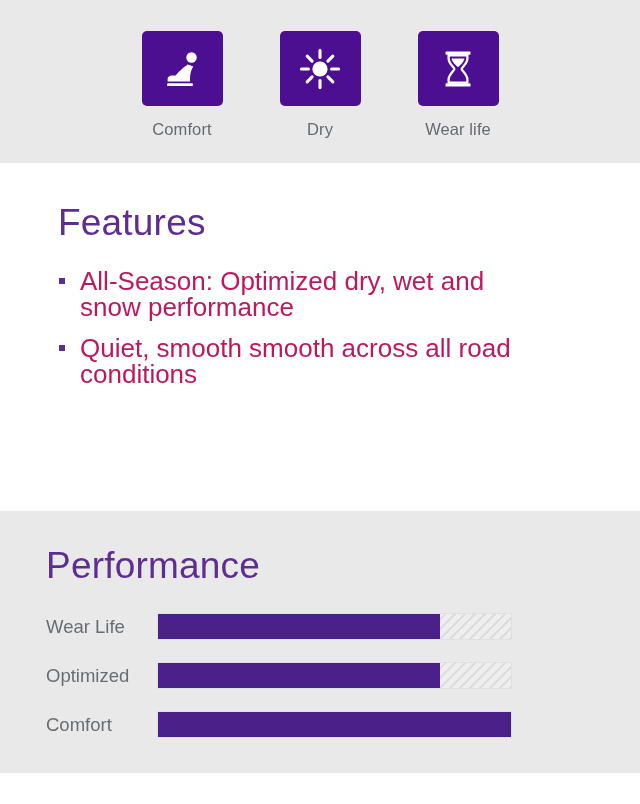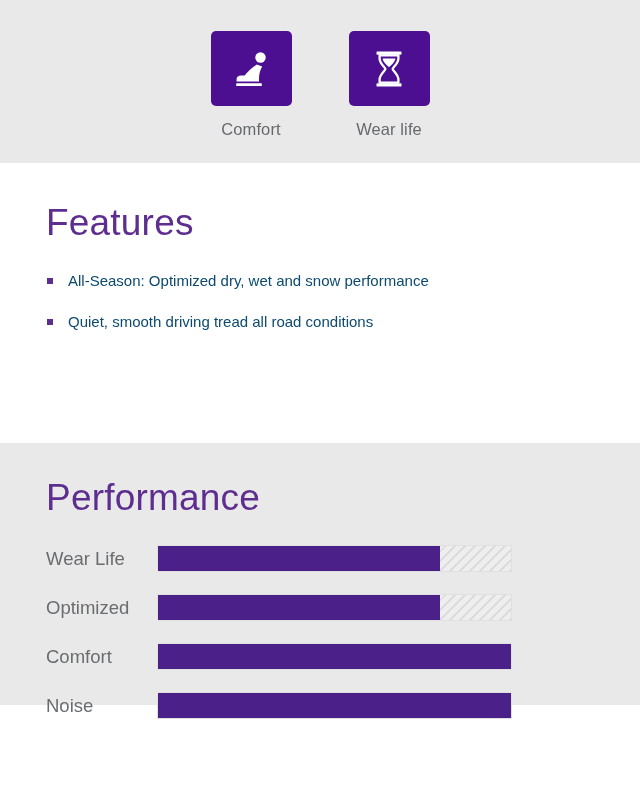--- a/index.html
+++ b/index.html
@@ -48,21 +48,21 @@
     color: #666a6e;
     letter-spacing: .1px;
     white-space: nowrap;
   }
 
   
   .section {
     box-sizing: border-box;
     padding: 0 46px;
   }
-  .section-white { background: #ffffff; height: 280px; }
+  .section-white { background: #ffffff; height: 348px; margin-left: 12px; }
   .section-gray  { background: #e9e9e9; height: 262px; }
 
   .section-title {
     color: #5d2e8f;
     font-weight: normal;
     font-size: 37px;
     line-height: 1;
     margin: 0;
     letter-spacing: .2px;
   }
@@ -72,22 +72,22 @@
   
   .feature-list {
     list-style: none;
     margin: 0;
     padding: 0;
     margin-top: 27px;
   }
   .feature-item {
     position: relative;
     padding-left: 22px;
-    color: #0c4a6e;
-    font-size: 15px;
+    color: #be185d;
+    font-size: 26px;
     line-height: 26px;
     margin-bottom: 15px;
     max-width: 470px;
   }
   .feature-item:last-child { margin-bottom: 0; }
   .feature-bullet {
     position: absolute;
     left: 1px;
     top: 10px;
     width: 6px;
@@ -146,20 +146,40 @@
         <svg width="46" height="46" viewBox="0 0 46 46" aria-hidden="true">
           <circle cx="32.5" cy="11.5" r="5.2" fill="#ffffff"></circle>
           <path d="M28.8 18.5 C25.5 20.6 20.0 25.2 16.6 29.6 L13.2 29.6 C10.6 29.6 8.6 31.0 8.6 33.1 L8.6 35.4 L31.0 35.4 L31.0 33.0 C31.0 29.6 31.6 25.0 34.2 20.6 Z" fill="#ffffff"></path>
           <rect x="8.2" y="37.2" width="25.6" height="2.9" rx="0.6" fill="#ffffff"></rect>
         </svg>
       </span>
     </div>
     <div class="badge-label">Comfort</div>
   </div>
 
+  <div class="badge">
+    <div class="badge-tile">
+      <span>
+        <svg width="46" height="46" viewBox="0 0 46 46" aria-hidden="true">
+          <circle cx="23" cy="23" r="7.6" fill="#ffffff"></circle>
+          <g stroke="#ffffff" stroke-width="3.1" stroke-linecap="round">
+            <line x1="23" y1="4.4" x2="23" y2="11.4"></line>
+            <line x1="23" y1="34.6" x2="23" y2="41.6"></line>
+            <line x1="4.4" y1="23" x2="11.4" y2="23"></line>
+            <line x1="34.6" y1="23" x2="41.6" y2="23"></line>
+            <line x1="10.2" y1="10.2" x2="15.1" y2="15.1"></line>
+            <line x1="30.9" y1="30.9" x2="35.8" y2="35.8"></line>
+            <line x1="35.8" y1="10.2" x2="30.9" y2="15.1"></line>
+            <line x1="15.1" y1="30.9" x2="10.2" y2="35.8"></line>
+          </g>
+        </svg>
+      </span>
+    </div>
+    <div class="badge-label">Dry</div>
+  </div>
 
   <div class="badge">
     <div class="badge-tile">
       <span>
         <svg width="46" height="46" viewBox="0 0 46 46" aria-hidden="true">
           <rect x="10.5" y="5.4" width="25" height="3.4" rx="0.7" fill="#ffffff"></rect>
           <rect x="10.5" y="37.2" width="25" height="3.4" rx="0.7" fill="#ffffff"></rect>
           <path d="M13.6 9.4 L32.4 9.4 L32.4 12.4 C32.4 17.6 26.6 21.4 26.6 23 C26.6 24.6 32.4 28.4 32.4 33.6 L32.4 36.6 L13.6 36.6 L13.6 33.6 C13.6 28.4 19.4 24.6 19.4 23 C19.4 21.4 13.6 17.6 13.6 12.4 Z" fill="none" stroke="#ffffff" stroke-width="2.3" stroke-linejoin="round"></path>
           <path d="M16.6 12.6 L29.4 12.6 C29.0 16.4 24.6 20.0 23 21.2 C21.4 20.0 17.0 16.4 16.6 12.6 Z" fill="#ffffff"></path>
         </svg>
@@ -175,21 +195,21 @@
   <ul class="feature-list">
     <li class="feature-item">
       <span class="feature-bullet"></span>
       <span>All-Season: Optimized dry, wet and snow performance</span>
     </li>
     <li class="feature-item">
       <span class="feature-bullet"></span>
     </li>
     <li class="feature-item wide">
       <span class="feature-bullet"></span>
-      <span>Quiet, smooth driving tread all road conditions</span>
+      <span>Quiet, smooth smooth across all road conditions</span>
     </li>
   </ul>
 </div>
 
 <div class="section section-gray">
   <h2 class="section-title">Performance</h2>
 
   <div class="bars">
 
     <div class="bar-row">
@@ -207,21 +227,15 @@
     </div>
 
 
     <div class="bar-row">
       <div class="bar-label">Comfort</div>
       <div class="bar-track">
         <div class="bar-fill" style="width: 100%;"></div>
       </div>
     </div>
 
-    <div class="bar-row">
-      <div class="bar-label">Noise</div>
-      <div class="bar-track">
-        <div class="bar-fill" style="width: 100%;"></div>
-      </div>
-    </div>
 
   </div>
 </div>
 
 </body></html>

